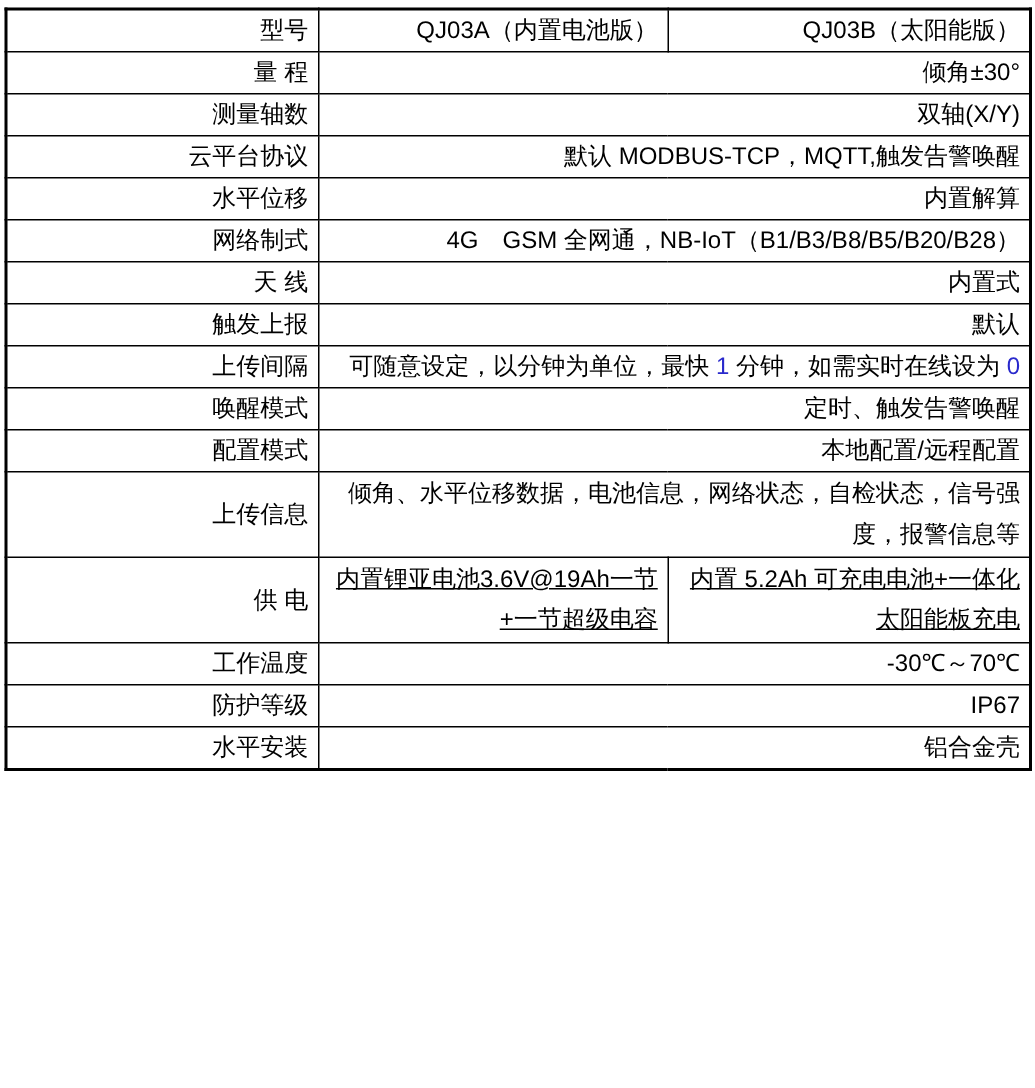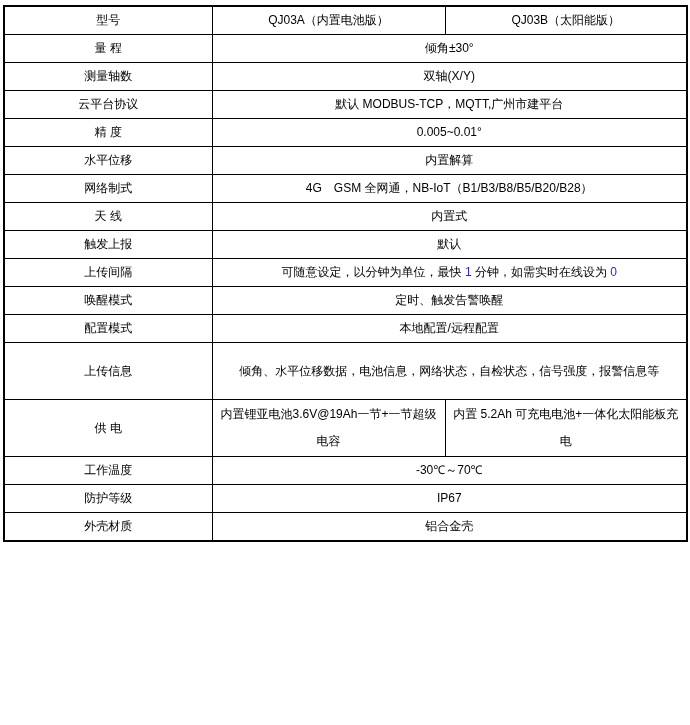--- a/index.html
+++ b/index.html
@@ -12,31 +12,31 @@
   }
   table.spec {
     border-collapse: collapse;
     table-layout: fixed;
     margin: 5px 0 0 3px;
     width: 683px;
     border: 2px solid #000000;
   }
   table.spec td {
     border: 1px solid #000000;
-    font-size: 12px;
+    font-size: 16px;
     color: #000000;
-    text-align: center;
+    text-align: right;
     vertical-align: middle;
     padding: 0 6px;
     line-height: 27px;
     overflow: hidden;
   }
   tr.single { height: 28px; }
   tr.double { height: 57px; }
-  td.split { padding: 0 13px; }
+  td.split { padding: 0 13px; text-decoration: underline; }
   td.wide-pad { padding: 0 21px; margin-left: 20px; }
   .num { color: var(--accent, #2929cc); }
 </style>
 </head>
 <body>
 
 <table class="spec">
   <colgroup>
     <col style="width:208px">
     <col style="width:233px">
@@ -55,27 +55,23 @@
     <td colspan="2">倾角±30°</td>
   </tr>
 
   <tr class="single">
     <td>测量轴数</td>
     <td colspan="2">双轴(X/Y)</td>
   </tr>
 
   <tr class="single">
     <td>云平台协议</td>
-    <td colspan="2">默认 MODBUS-TCP，MQTT,广州市建平台</td>
+    <td colspan="2">默认 MODBUS-TCP，MQTT,触发告警唤醒</td>
   </tr>
 
-  <tr class="single">
-    <td>精 度</td>
-    <td colspan="2">0.005~0.01°</td>
-  </tr>
 
   <tr class="single">
     <td>水平位移</td>
     <td colspan="2">内置解算</td>
   </tr>
 
   <tr class="single">
     <td>网络制式</td>
     <td colspan="2">4G　GSM 全网通，NB-IoT（B1/B3/B8/B5/B20/B28）</td>
   </tr>
@@ -125,18 +121,18 @@
 
 
 
   <tr class="single">
     <td>防护等级</td>
     <td colspan="2">IP67</td>
   </tr>
 
 
   <tr class="single">
-    <td>外壳材质</td>
+    <td>水平安装</td>
     <td colspan="2">铝合金壳</td>
   </tr>
 
 </tbody>
   </table>
 
 </body></html>

